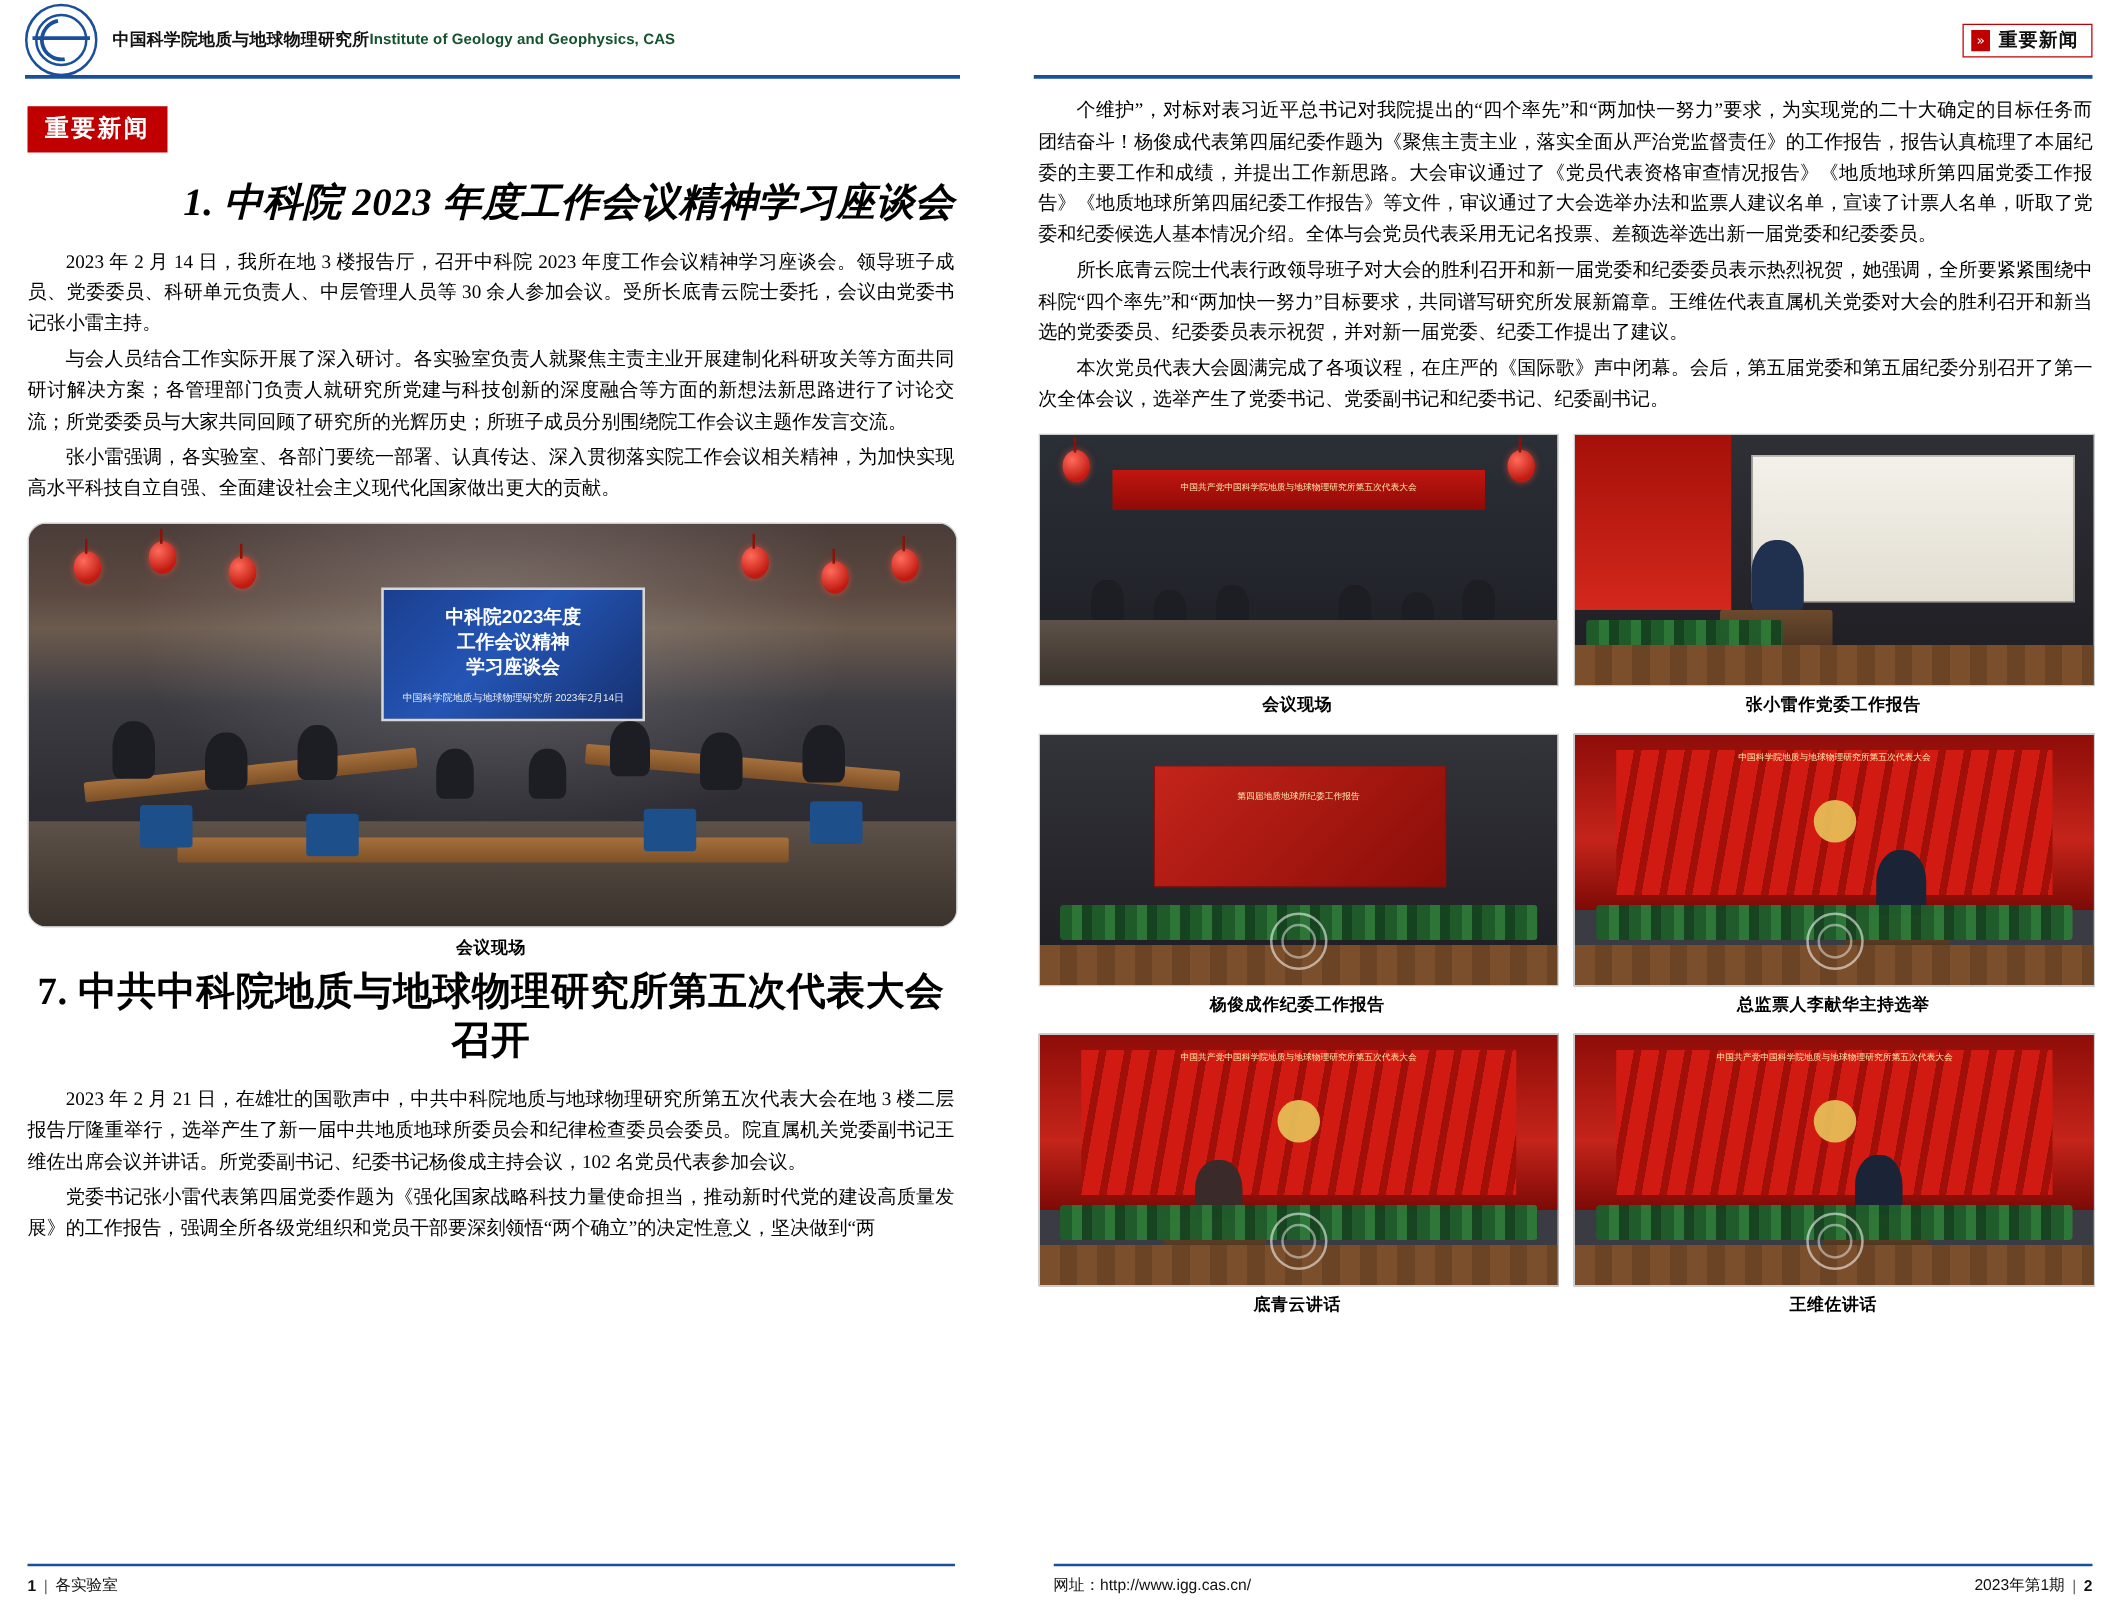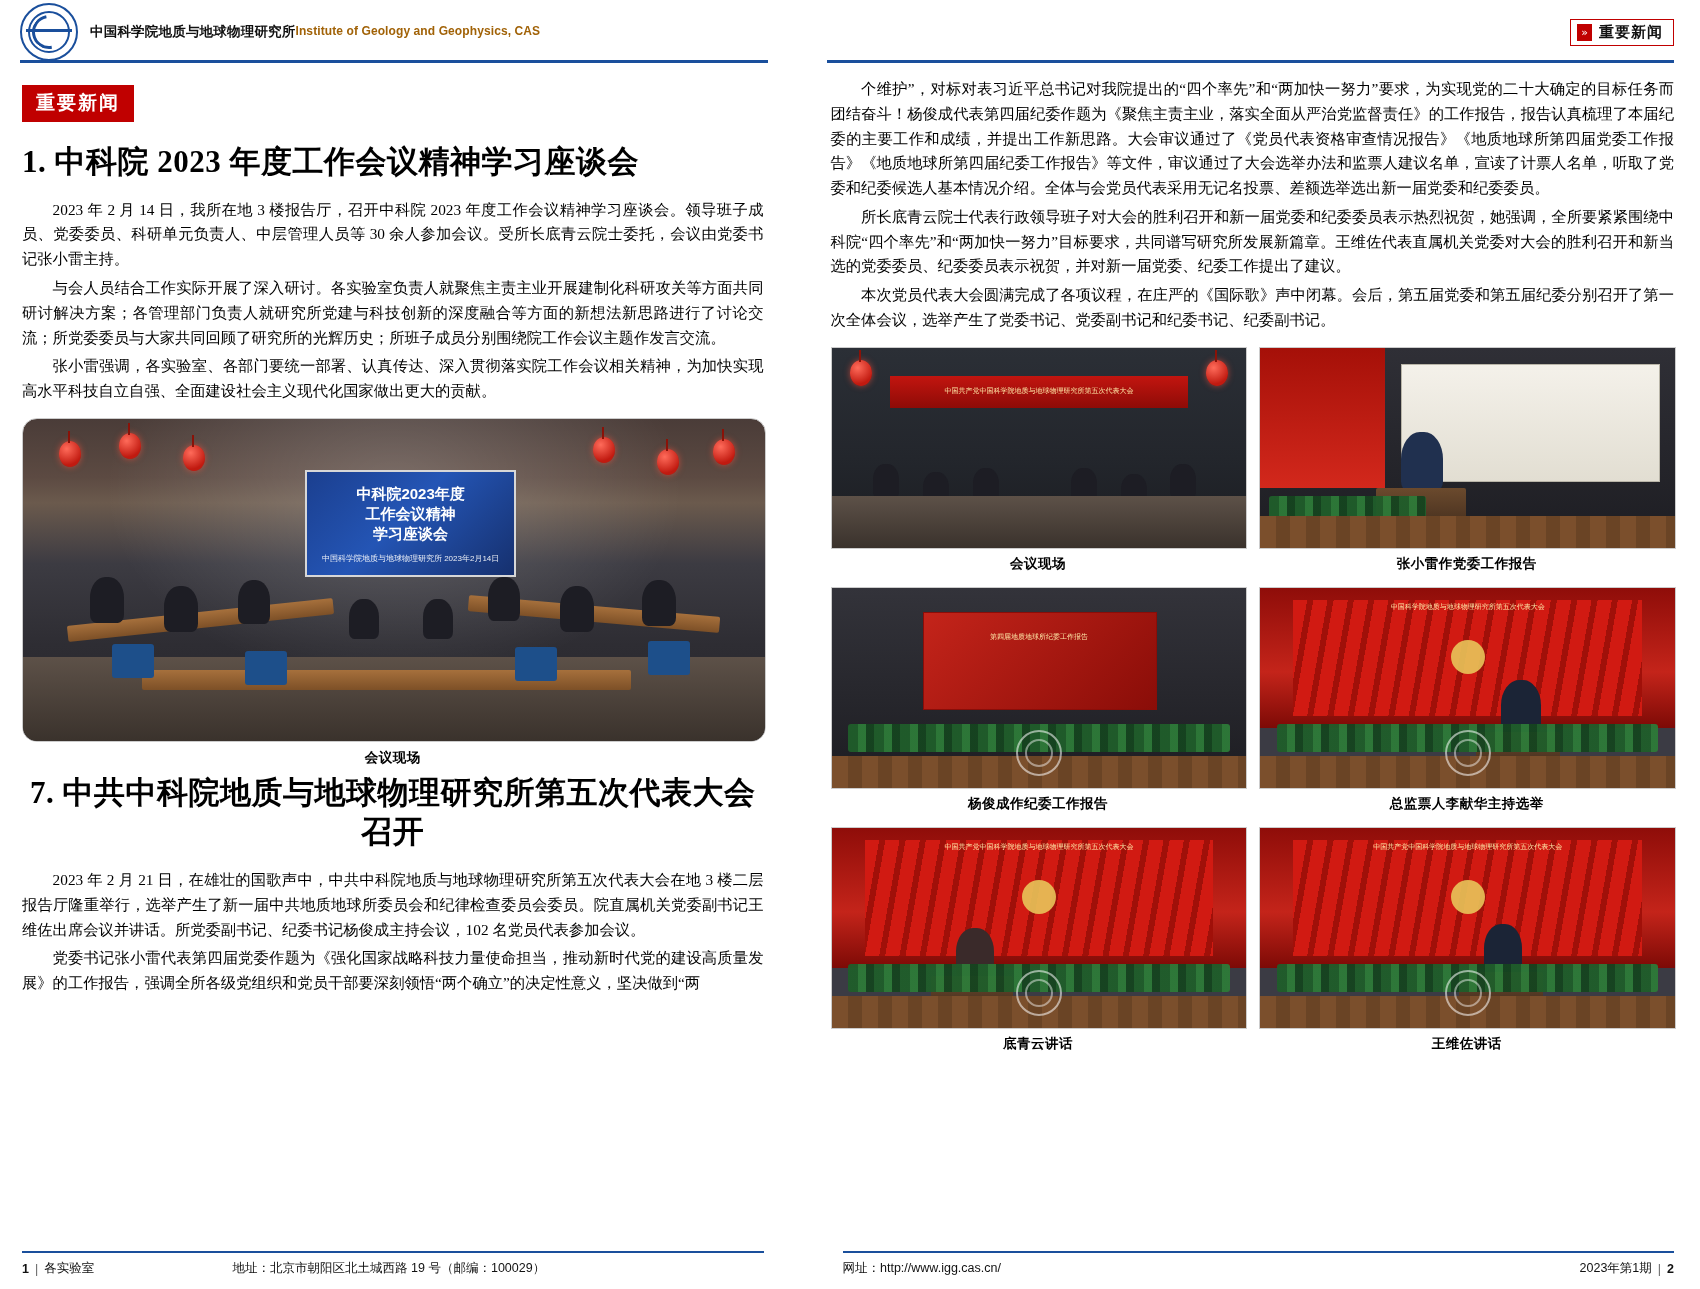--- a/index.html
+++ b/index.html
@@ -93,21 +93,21 @@
     font-family: "Liberation Sans", sans-serif;
     font-size: 13.5px;
     font-weight: bold;
     color: #111111;
     letter-spacing: 0.2px;
   }
   .org-en {
     font-family: "Liberation Sans", sans-serif;
     font-size: 12px;
     font-weight: bold;
-    color: #a16207;
+    color: #14532d;
     letter-spacing: 0.1px;
   }
   .rule-blue {
     height: 3px;
     background: #1a4f9c;
     margin: 2px 22px 0 20px;
   }
 
   
   .masthead-right {
@@ -171,21 +171,22 @@
     font-family: "Liberation Serif", serif;
     font-weight: bold;
     font-size: 31px;
     line-height: 1.28;
     margin: 6px 0 16px 0;
     color: #000000;
     text-align: center;
     letter-spacing: 0.5px;
   }
   h1.headline.left-aligned {
-    text-align: left;
+    text-align: right;
+    font-style: italic;
   }
 
   p.body {
     font-family: "Liberation Serif", serif;
     font-size: 15.3px;
     line-height: 1.62;
     color: #000000;
     margin: 0 0 4px 0;
     text-align: justify;
     text-justify: inter-ideograph;
@@ -481,21 +482,20 @@
     </div>
 
     <div class="footer">
       <div class="rule"></div>
       <div class="footer-row">
         <div class="footer-left">
           <span class="page-num">1</span>
           <span class="footer-sep">|</span>
           <span>各实验室</span>
         </div>
-        <div class="footer-center">地址：北京市朝阳区北土城西路 19 号（邮编：100029）</div>
         <div class="footer-right" style="width:80px;"></div>
       </div>
     </div>
   </div>
 
   <div class="gutter"></div>
 
   <div class="page page-right">
 
     <div class="masthead-right">

